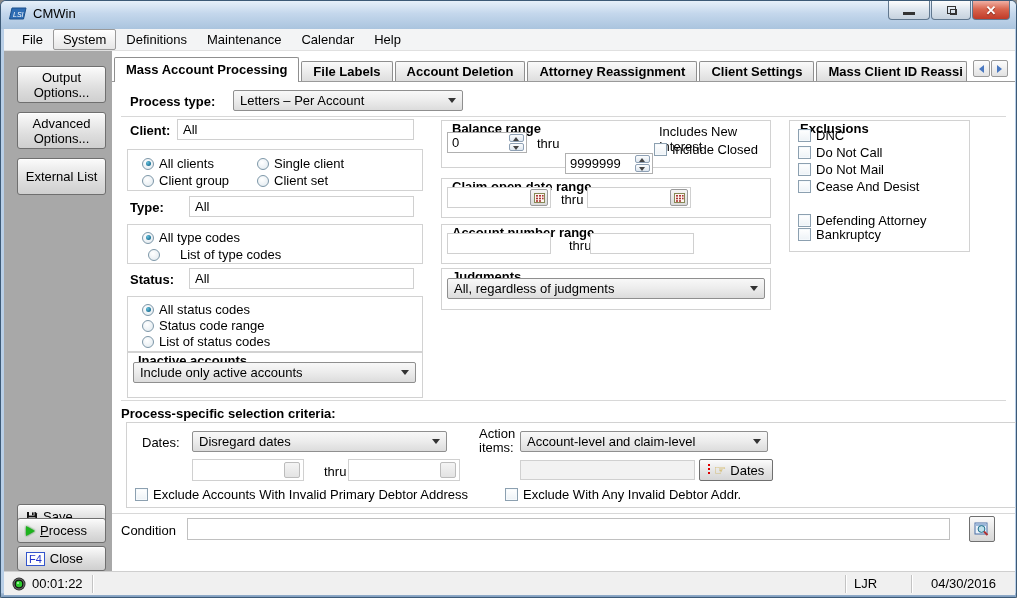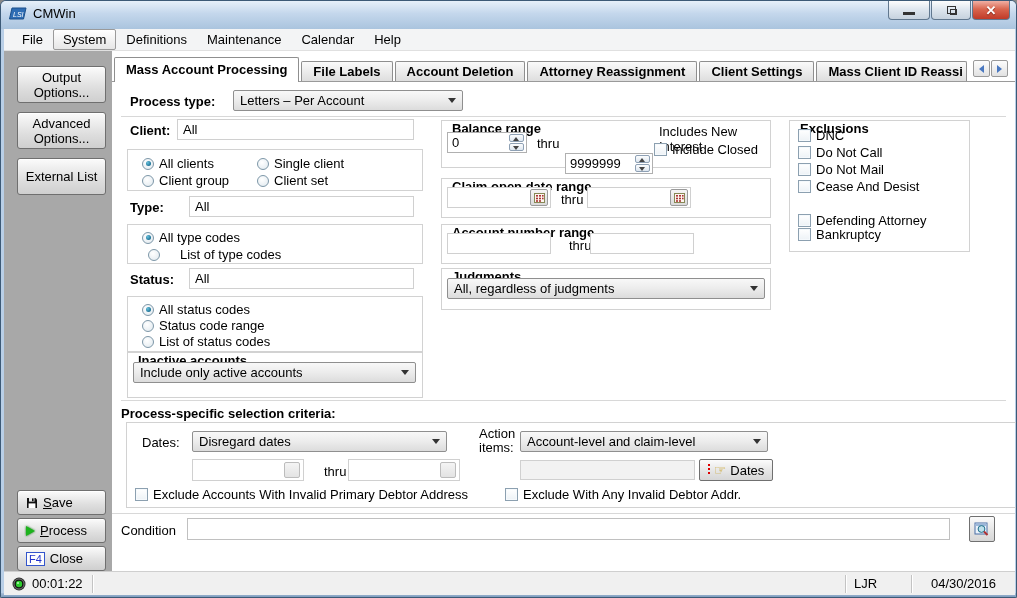--- a/index.html
+++ b/index.html
@@ -156,21 +156,21 @@
 
   <div class="edge-l"></div>
   <div class="edge-r"></div>
   <div class="edge-b"></div>
 
   <div class="sidebar">
     <div class="side-btn" style="top:15px; height:37px;">Output Options...</div>
     <div class="side-btn" style="top:61px; height:37px;">Advanced Options...</div>
     <div class="side-btn" style="top:107px; height:37px;">External List</div>
 
-    <div class="side-btn small" style="top:439px;">
+    <div class="side-btn small" style="top:453px;">
       <svg width="12" height="12" viewBox="0 0 12 12">
         <path d="M1 1h8.5L11 2.5V11H1z" fill="#111"></path>
         <rect x="3" y="1" width="5.5" height="3.6" fill="#e8e8e8"></rect>
         <rect x="6" y="1.4" width="1.6" height="2.8" fill="#111"></rect>
         <rect x="2.6" y="6.4" width="6.8" height="4.6" fill="#fff"></rect>
       </svg>
       <span class="u-first">Save</span>
     </div>
     <div class="side-btn small" style="top:467px;">
       <span class="play-icon"></span>

